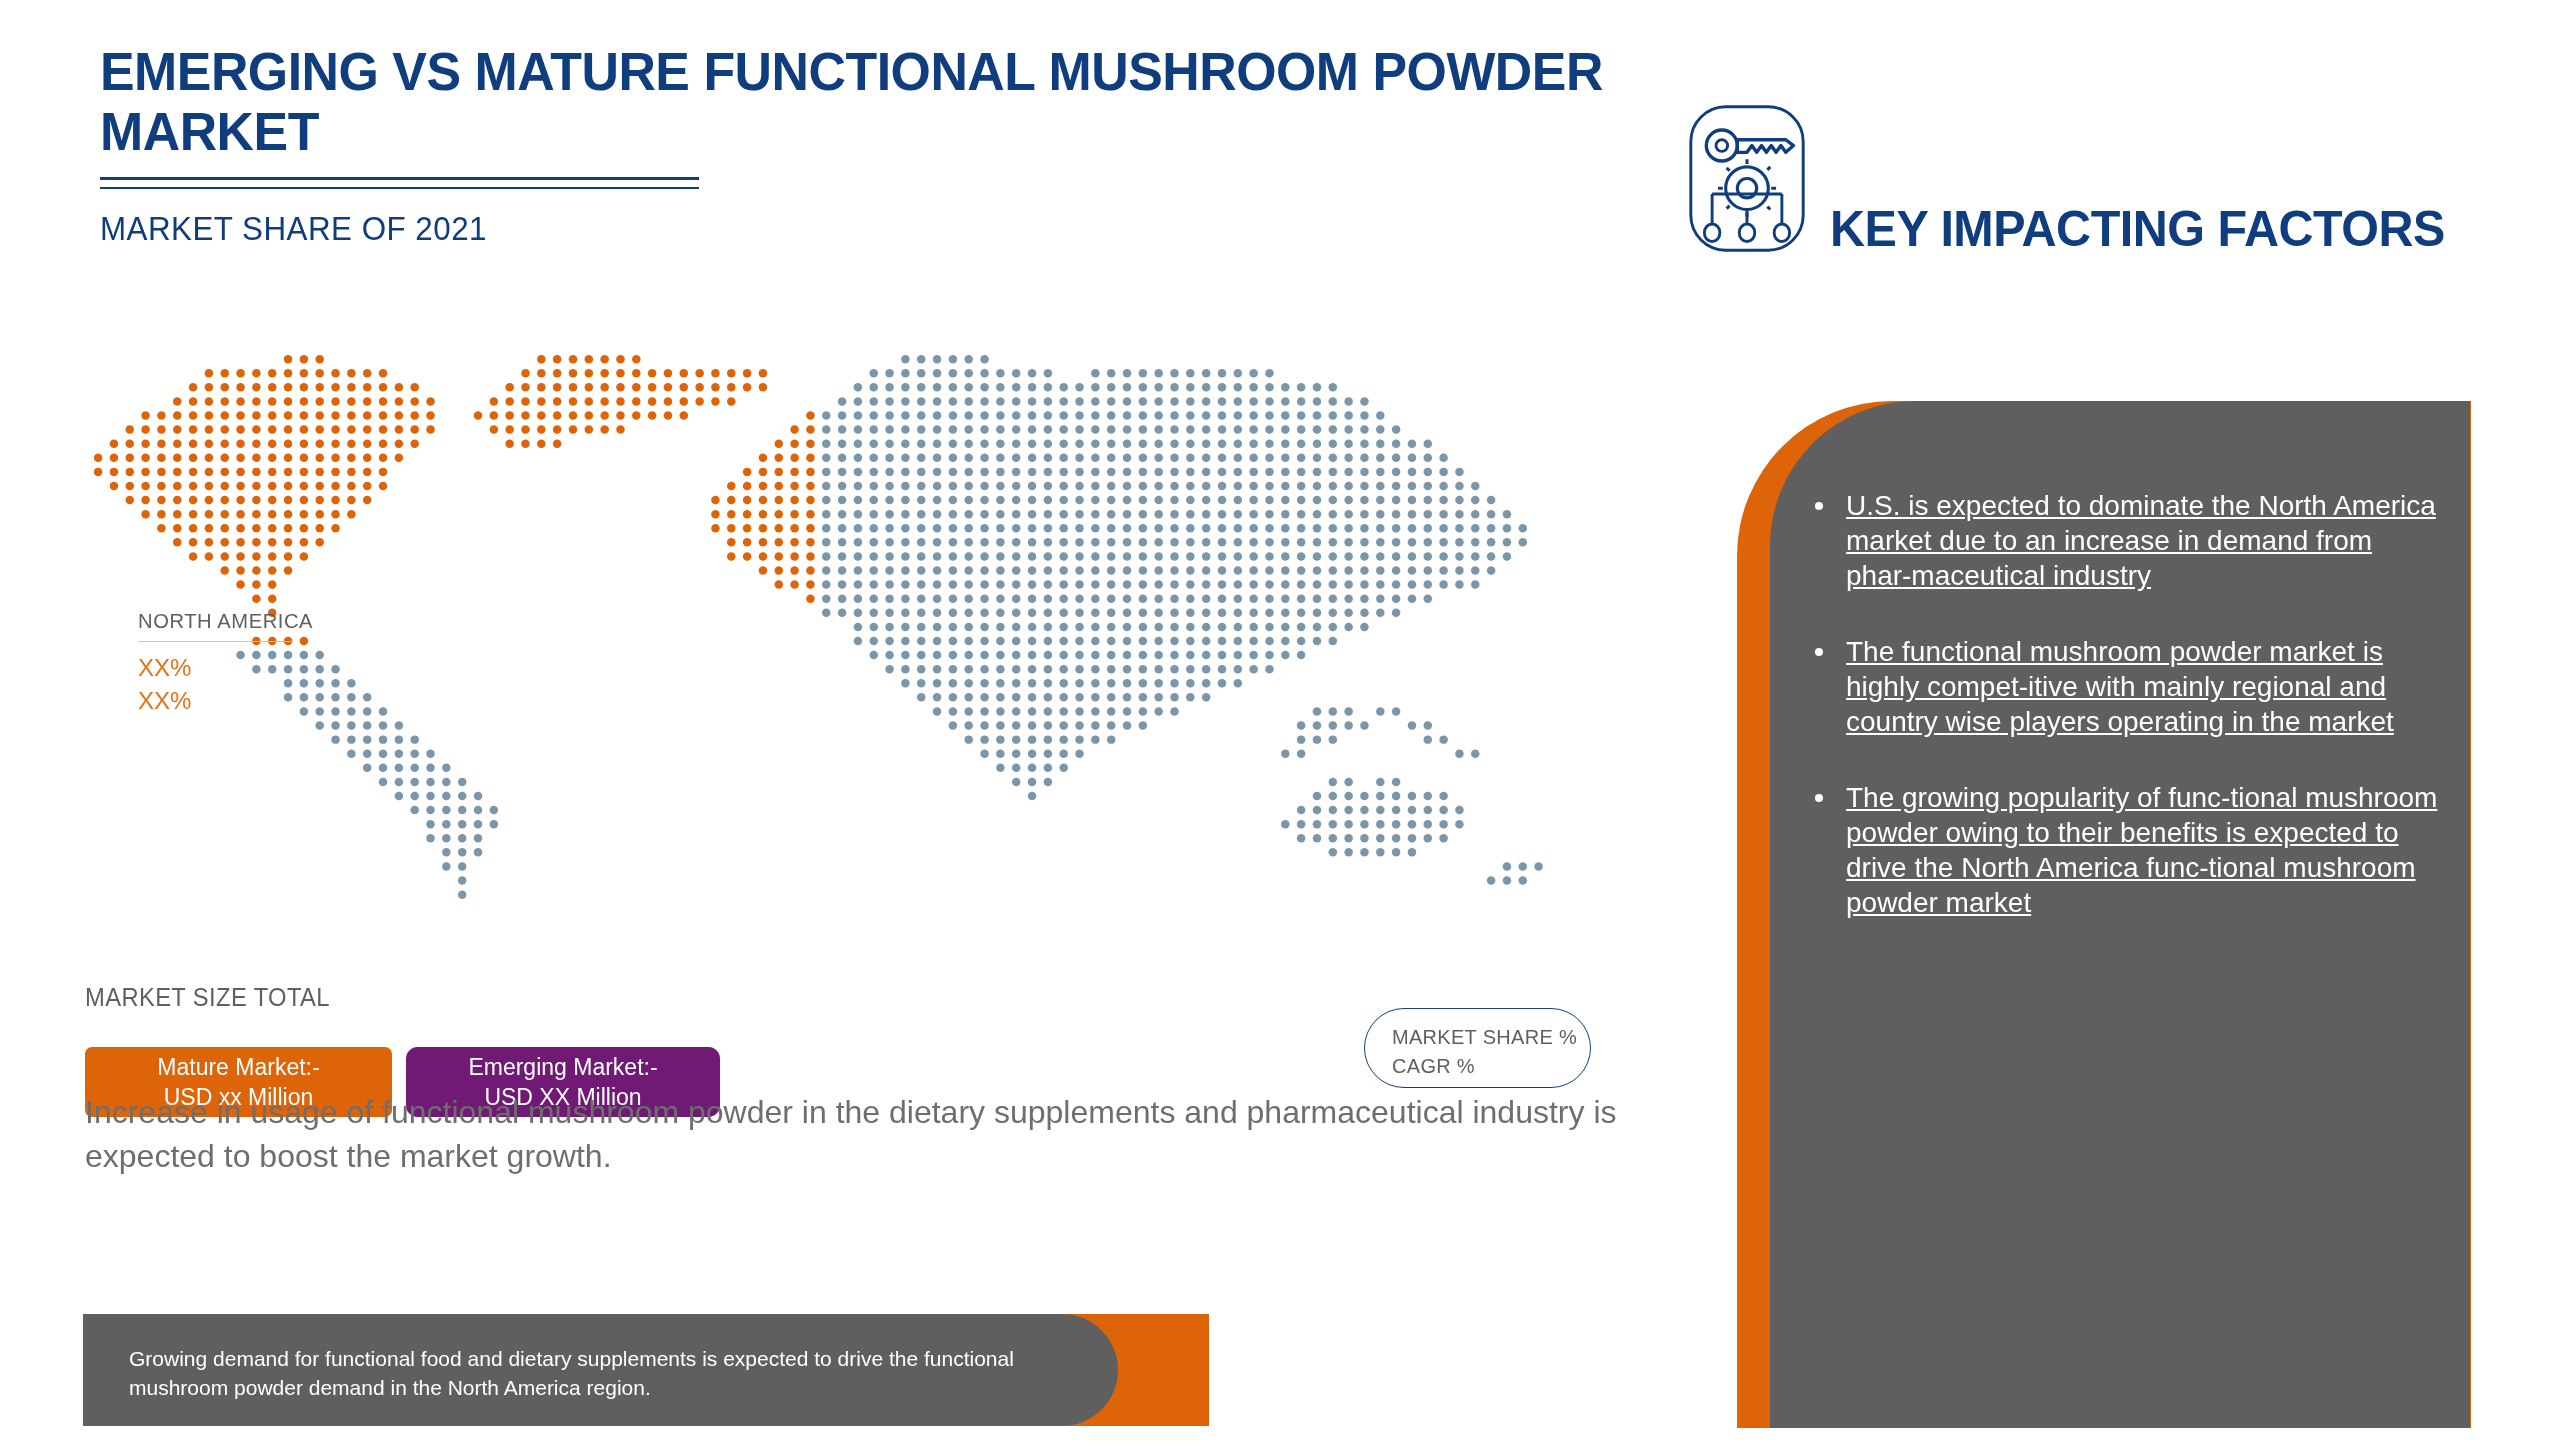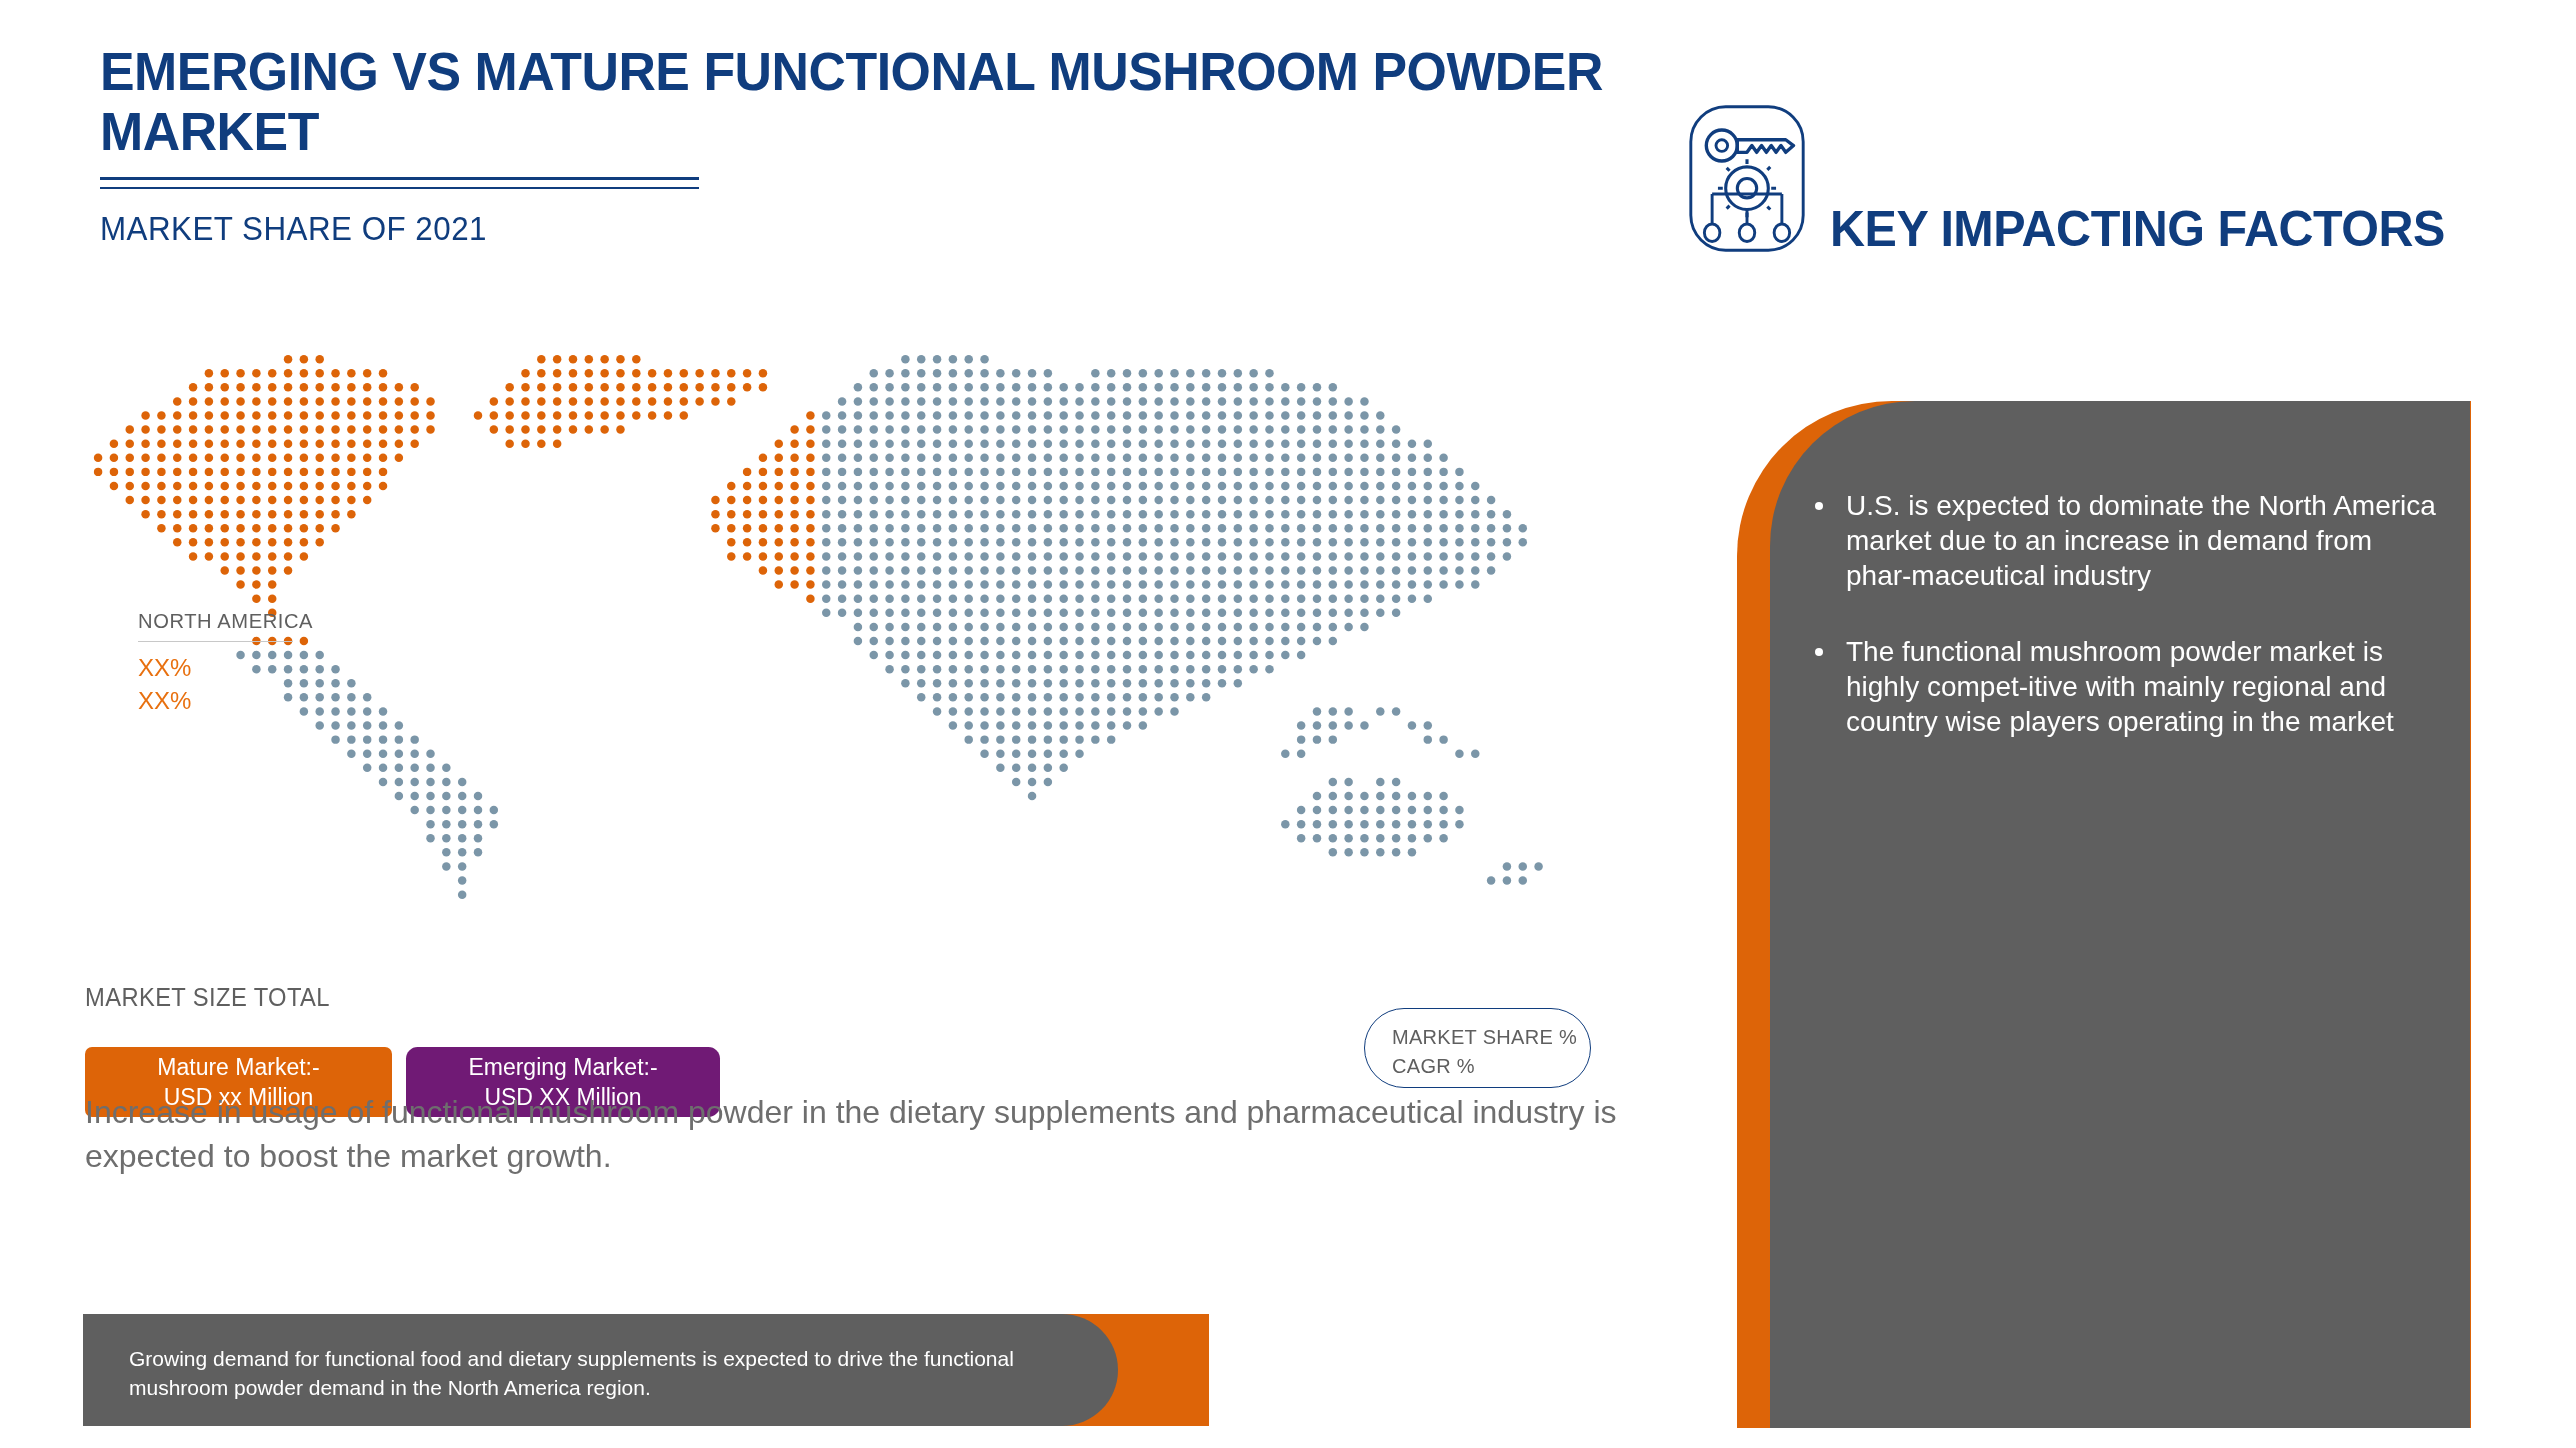--- a/index.html
+++ b/index.html
@@ -67,20 +67,21 @@
   .kif-list{
     position:absolute;left:1809px;top:488px;width:633px;
     color:#ffffff;
   }
   .kif-bullet{
     position:relative;
     padding-left:37px;
     font-size:28px;
     line-height:35px;
     margin-bottom:41px;
+    text-decoration:underline;
   }
   .kif-bullet:before{
     content:"";
     position:absolute;left:5.8px;top:13.5px;
     width:8.7px;height:8.7px;border-radius:50%;
     background:#ffffff;
   }
 
   
   .map-wrap{position:absolute;left:58px;top:338px;width:1584px;height:666px;}
@@ -181,20 +182,21 @@
       </svg>
     </div>
     <div class="kif-title">KEY IMPACTING FACTORS</div>
   </div>
 
   <div class="kif-panel-orange"></div>
   <div class="kif-panel"></div>
   <div class="kif-list">
     <div class="kif-bullet">U.S. is expected to dominate the North America market due to an increase in demand from phar-maceutical industry</div>
     <div class="kif-bullet">The functional mushroom powder market is highly compet-itive with mainly regional and country wise players operating in the market</div>
+    <div class="kif-bullet">The growing popularity of func-tional mushroom powder owing to their benefits is expected to drive the North America func-tional mushroom powder market</div>
   </div>
 
   <div class="map-wrap">
     <svg id="map-svg" viewBox="0 0 1640 690" width="1584" height="666" xmlns="http://www.w3.org/2000/svg">
         <circle cx="237.80" cy="21.90" r="4.4" fill="#dd6408"></circle>
         <circle cx="254.20" cy="21.90" r="4.4" fill="#dd6408"></circle>
         <circle cx="270.60" cy="21.90" r="4.4" fill="#dd6408"></circle>
         <circle cx="500.20" cy="21.90" r="4.4" fill="#dd6408"></circle>
         <circle cx="516.60" cy="21.90" r="4.4" fill="#dd6408"></circle>
         <circle cx="533.00" cy="21.90" r="4.4" fill="#dd6408"></circle>

